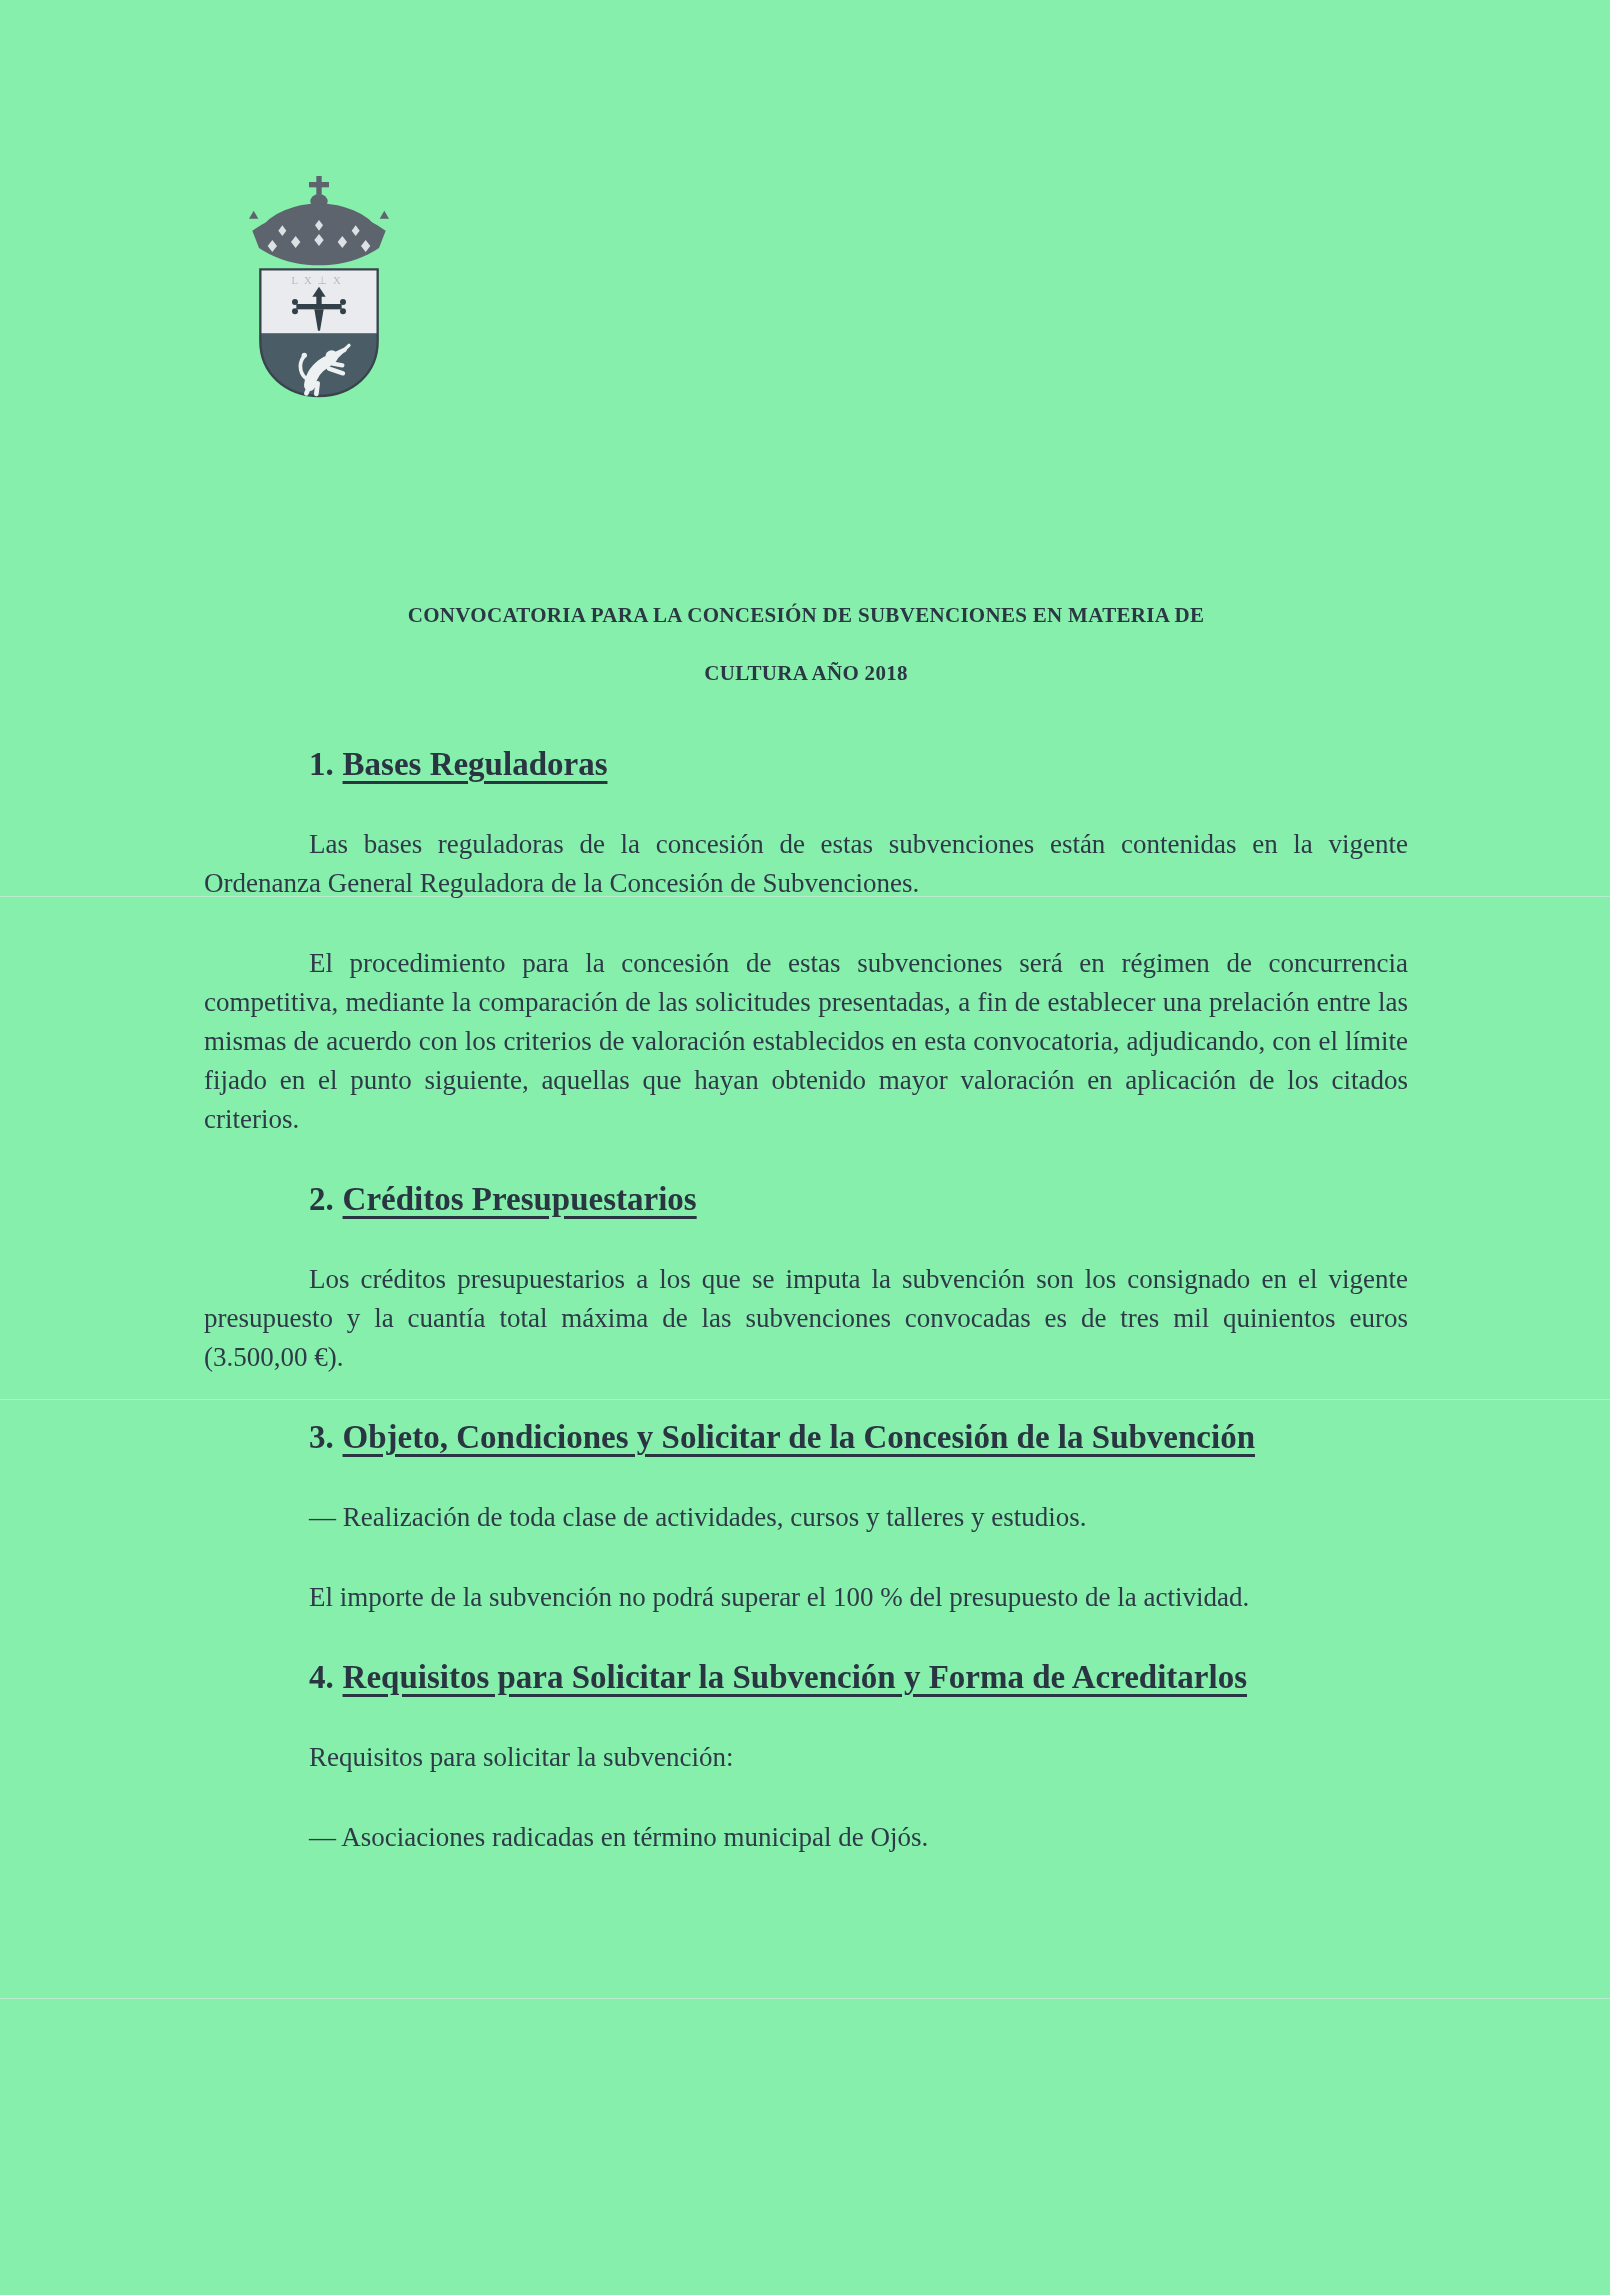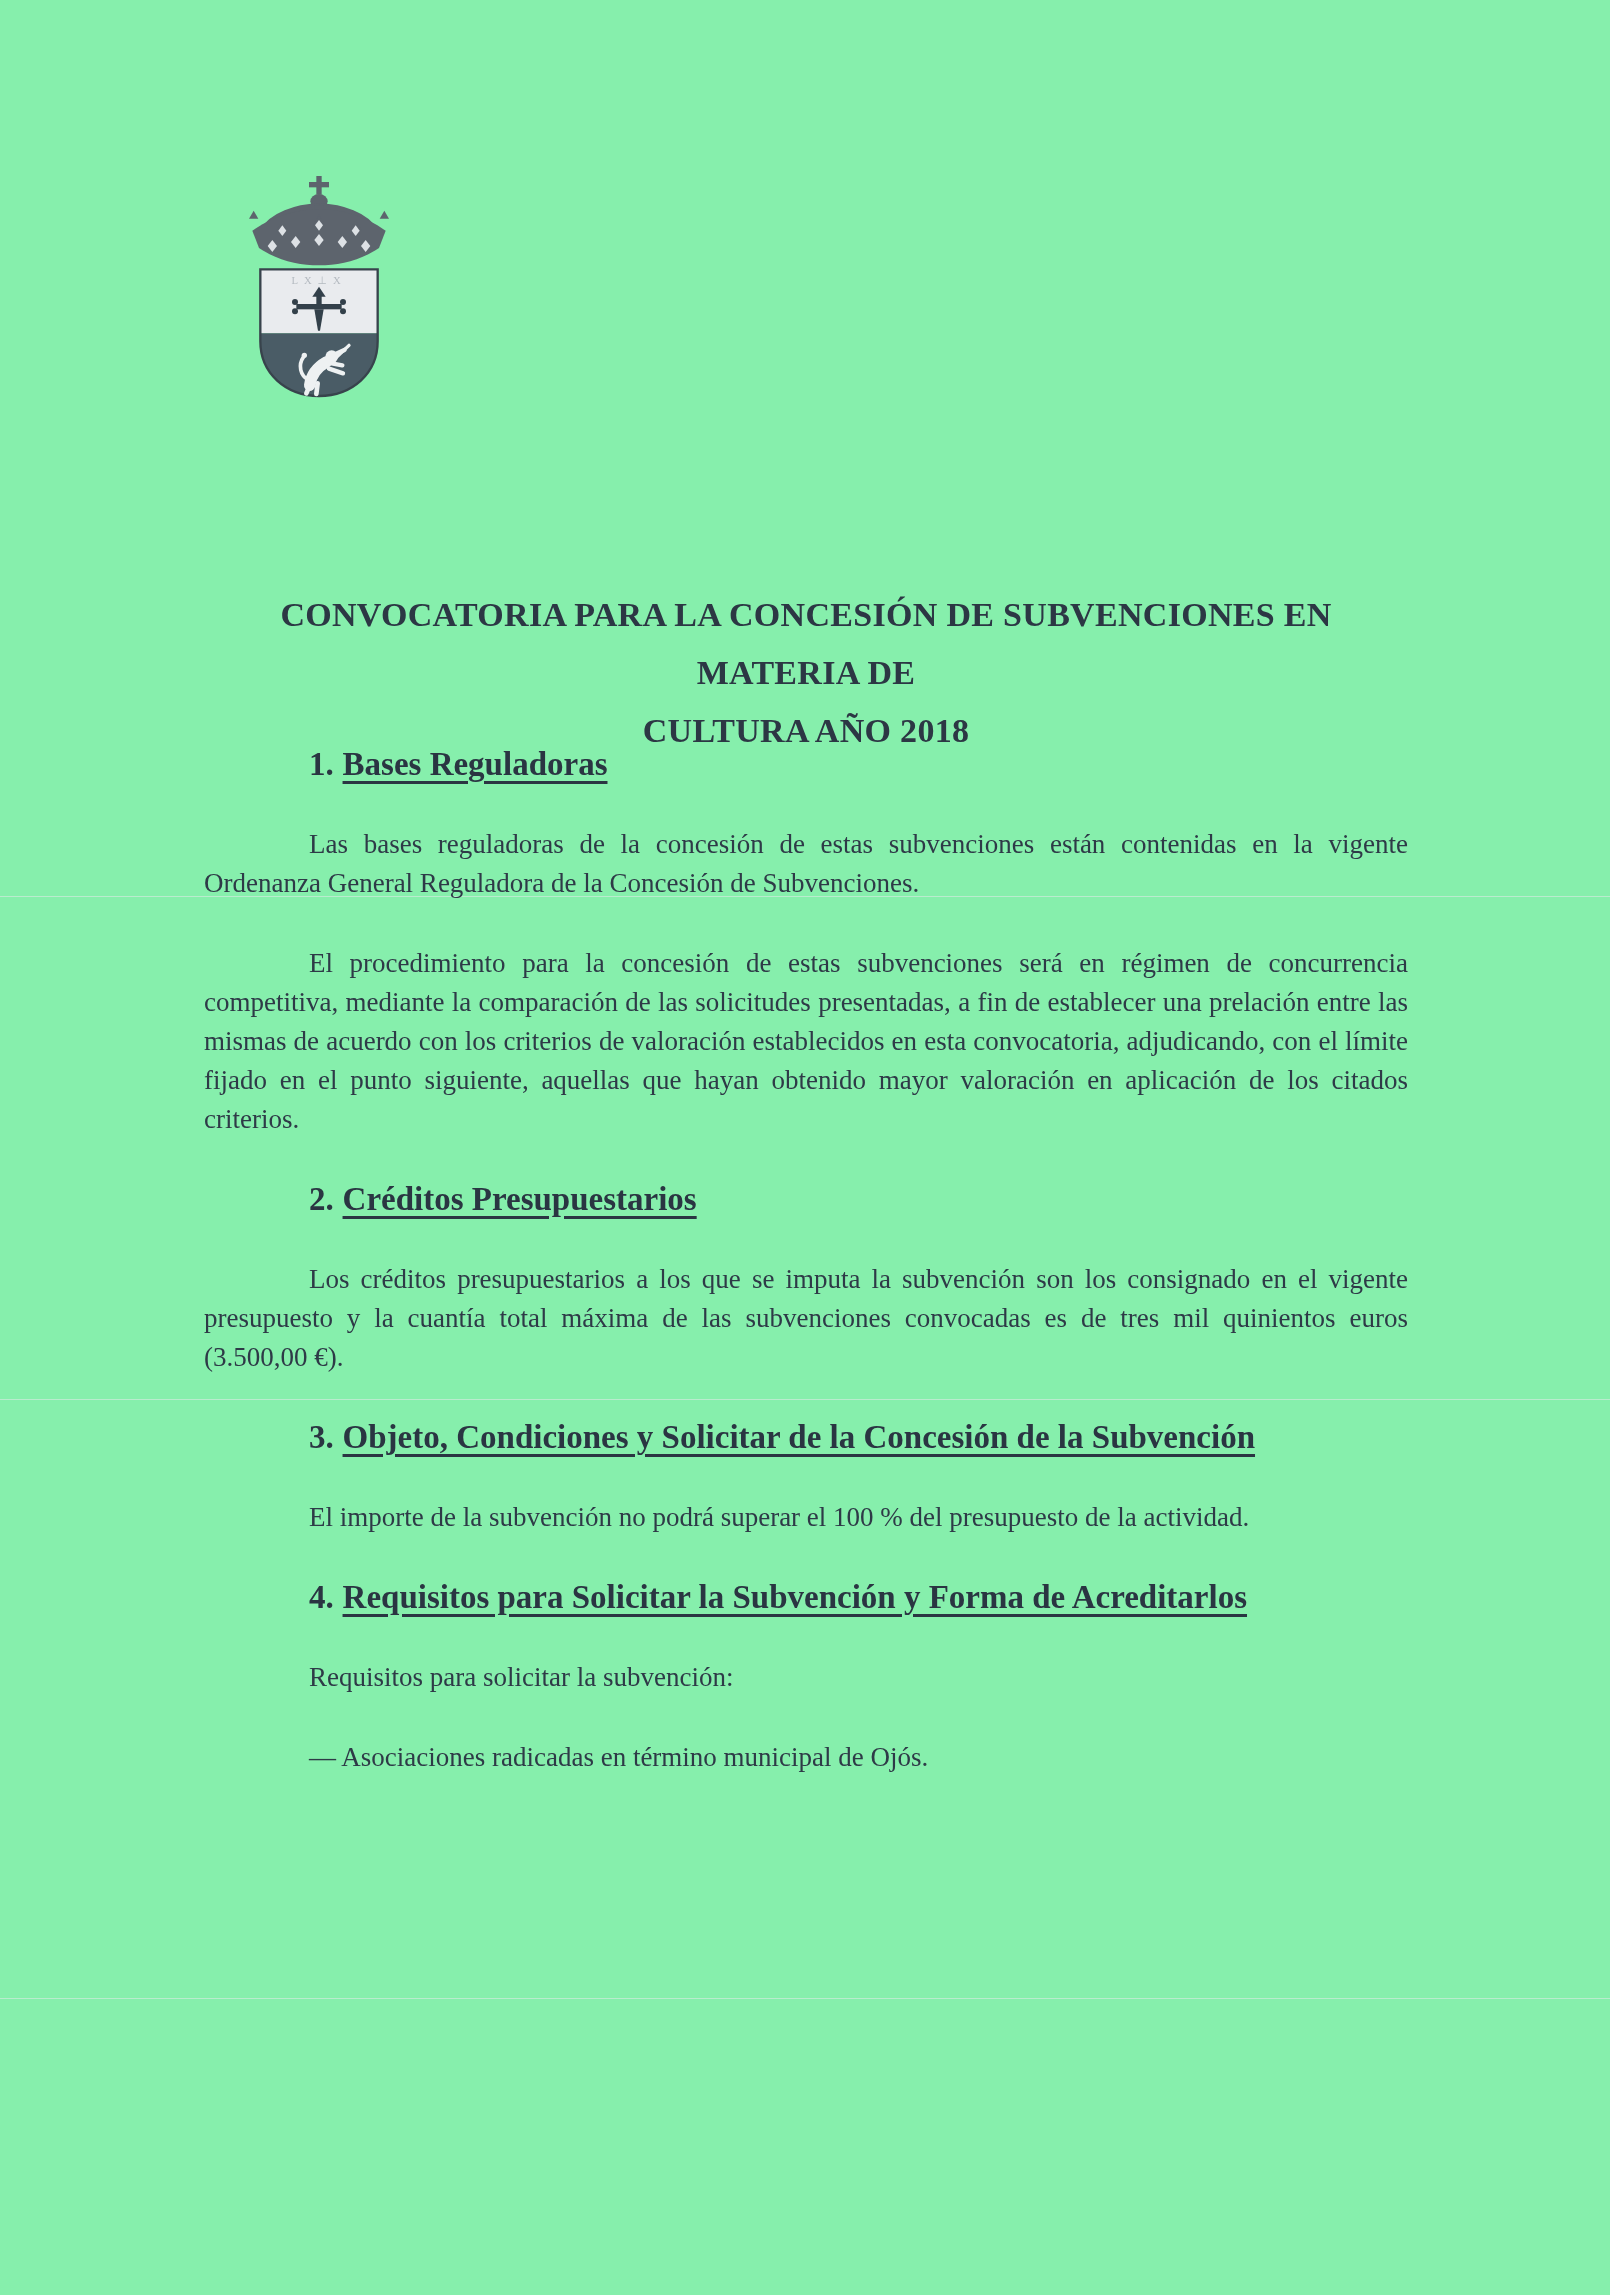--- a/index.html
+++ b/index.html
@@ -11,21 +11,21 @@
 
   .crest { position:absolute; left:239px; top:173px; width:160px; height:234px; }
 
   .org {
     position:absolute; left:98px; top:455px; width:407px;
     text-align:center; font-size:31px; line-height:36px; color:#303c49;
   }
 
   .doc-title {
     position:absolute; top:586px; left:204px; right:202px;
-    text-align:center; font-weight:bold; font-size:34px; line-height:58px;
+    text-align:center; font-weight:bold; font-size:21px; line-height:58px;
     color:#2c3744; letter-spacing:0.3px;
   }
 
   .body {
     position:absolute; top:745px; left:204px; right:202px;
     font-size:27px; line-height:39px; color:#2e3a47;
   }
   .body > * { margin:41px 0 0 0; }
   .body > :first-child { margin-top:0; }
 
@@ -111,20 +111,21 @@
   <div class="body">
 
     <h2 class="sec"><span class="num">1.</span><span class="ht">Bases Reguladoras</span></h2>
     <p class="j">Las bases reguladoras de la concesión de estas subvenciones están contenidas en la vigente Ordenanza General Reguladora de la Concesión de Subvenciones.</p>
     <p class="j">El procedimiento para la concesión de estas subvenciones será en régimen de concurrencia competitiva, mediante la comparación de las solicitudes presentadas, a fin de establecer una prelación entre las mismas de acuerdo con los criterios de valoración establecidos en esta convocatoria, adjudicando, con el límite fijado en el punto siguiente, aquellas que hayan obtenido mayor valoración en aplicación de los citados criterios.</p>
 
     <h2 class="sec"><span class="num">2.</span><span class="ht">Créditos Presupuestarios</span></h2>
     <p class="j">Los créditos presupuestarios a los que se imputa la subvención son los consignado en el vigente presupuesto y la cuantía total máxima de las subvenciones convocadas es de tres mil quinientos euros (3.500,00 €).</p>
 
     <h2 class="sec"><span class="num">3.</span><span class="ht">Objeto, Condiciones y Solicitar de la Concesión de la Subvención</span></h2>
+    <p class="li">—  Realización de toda clase de actividades, cursos y talleres y estudios.</p>
     <p class="j">El importe de la subvención no podrá superar el 100 % del presupuesto de la actividad.</p>
 
     <h2 class="sec"><span class="num">4.</span><span class="ht">Requisitos para Solicitar la Subvención y Forma de Acreditarlos</span></h2>
     <p class="ind">Requisitos para solicitar la subvención:</p>
     <p class="li">— Asociaciones radicadas en término municipal de Ojós.</p>
 
   </div>
 </div>
 
 

